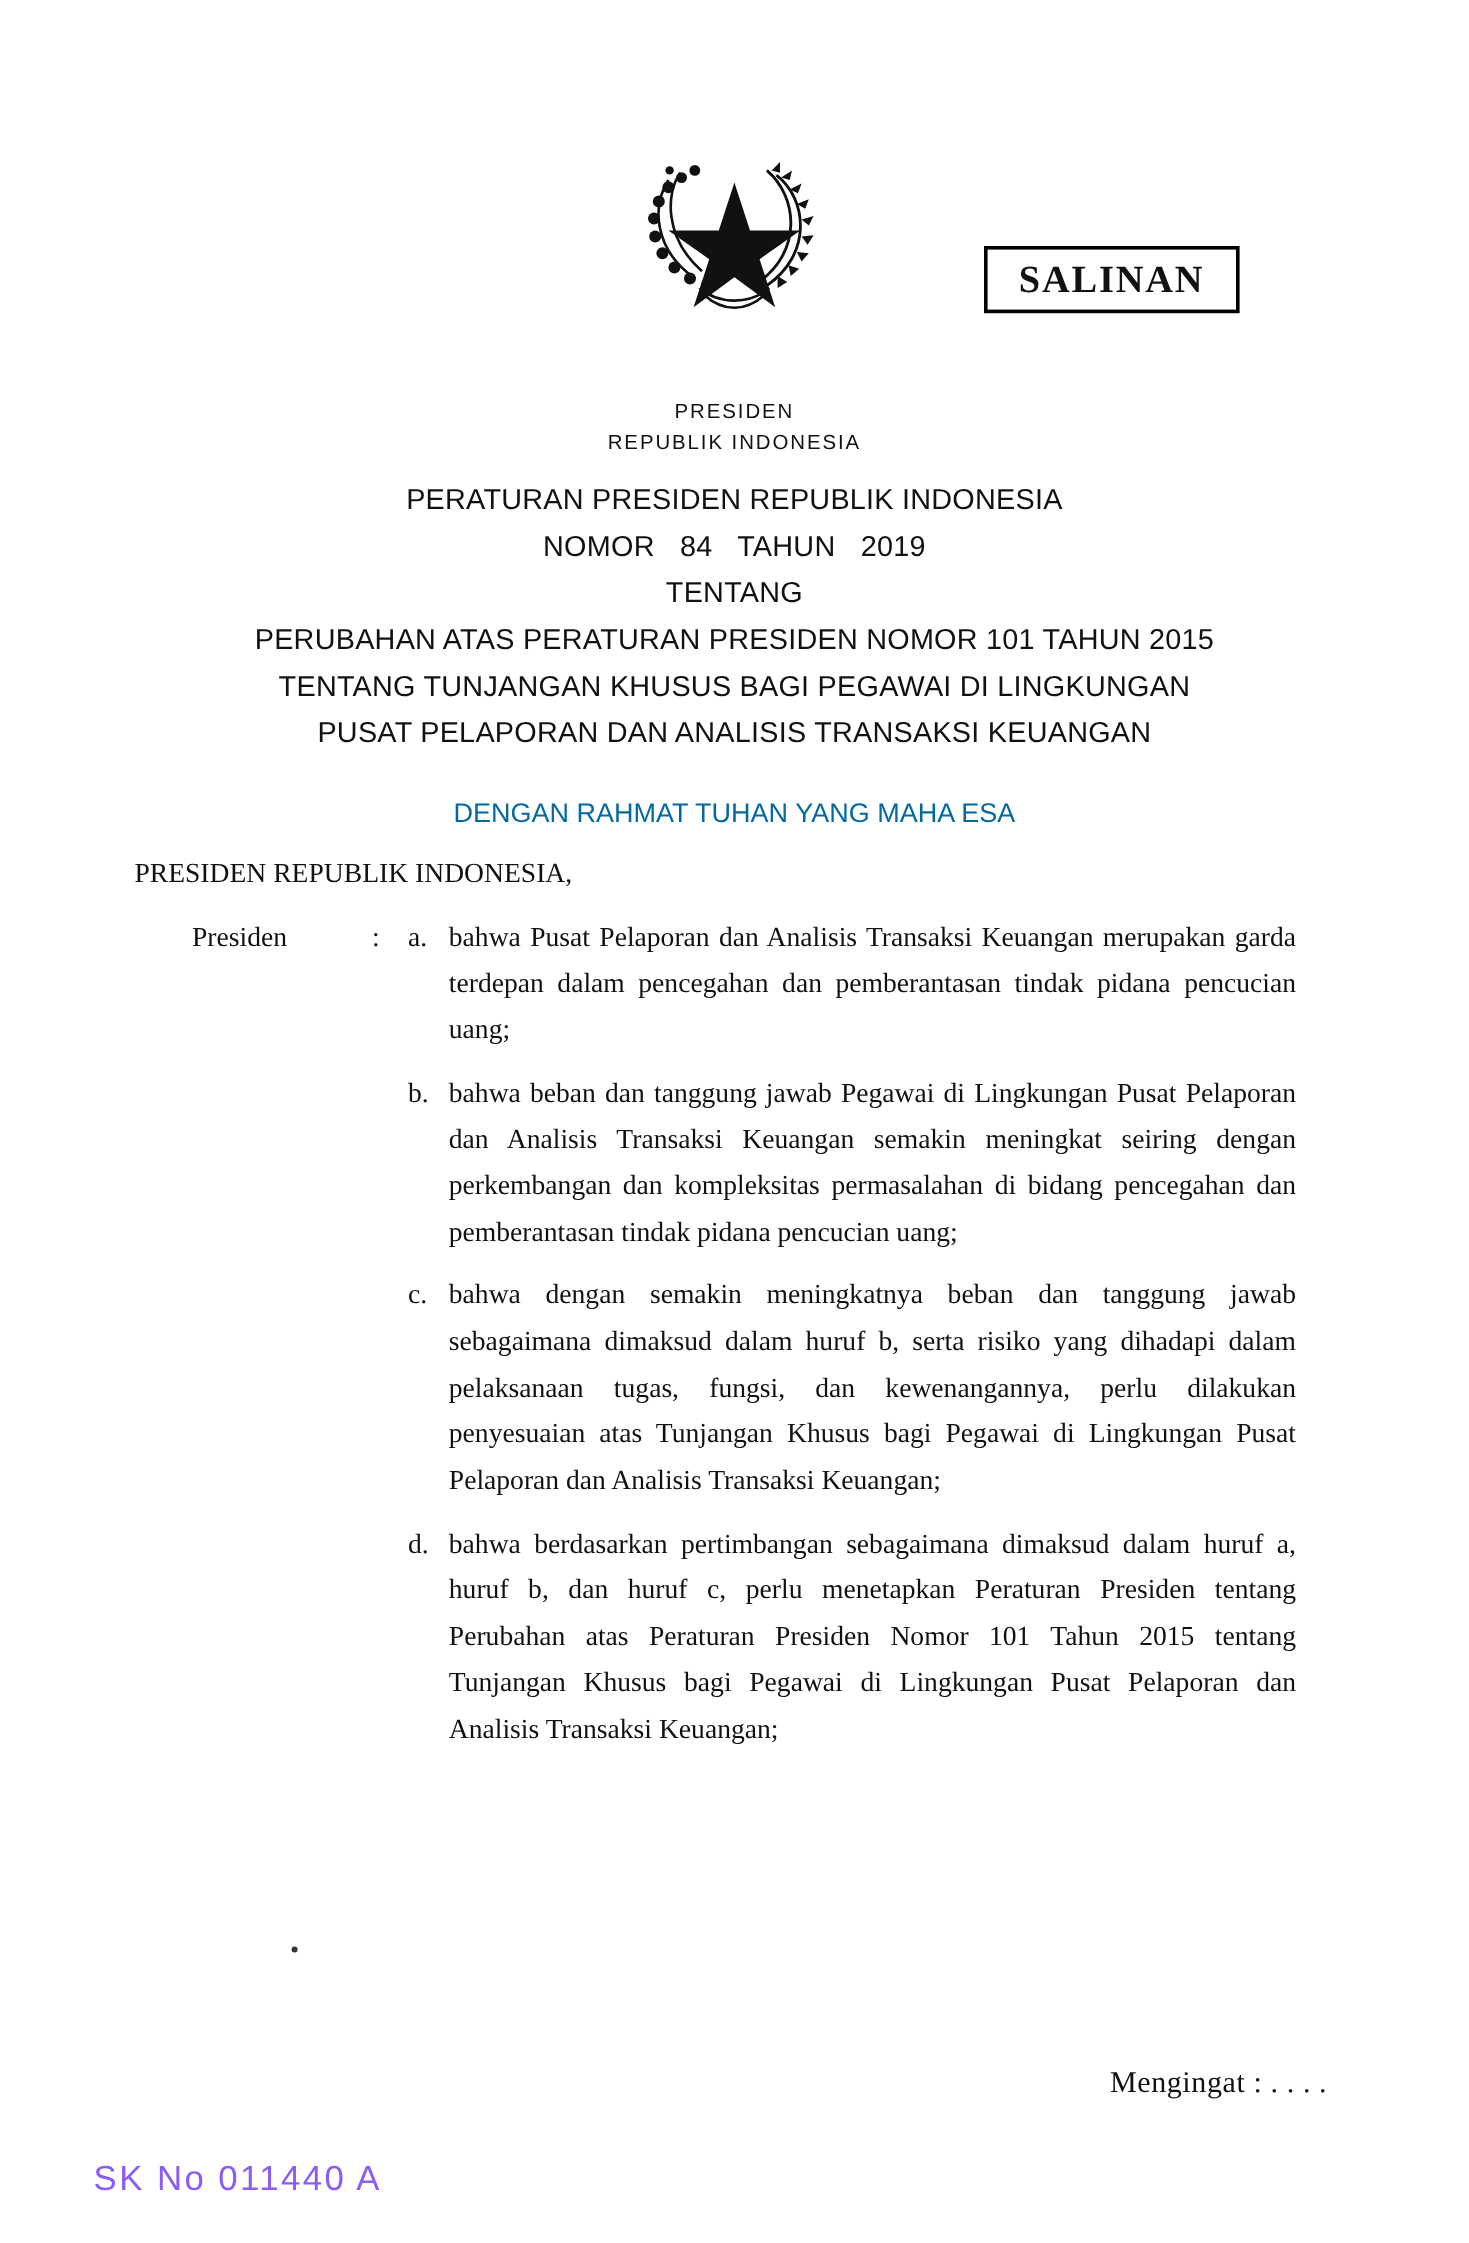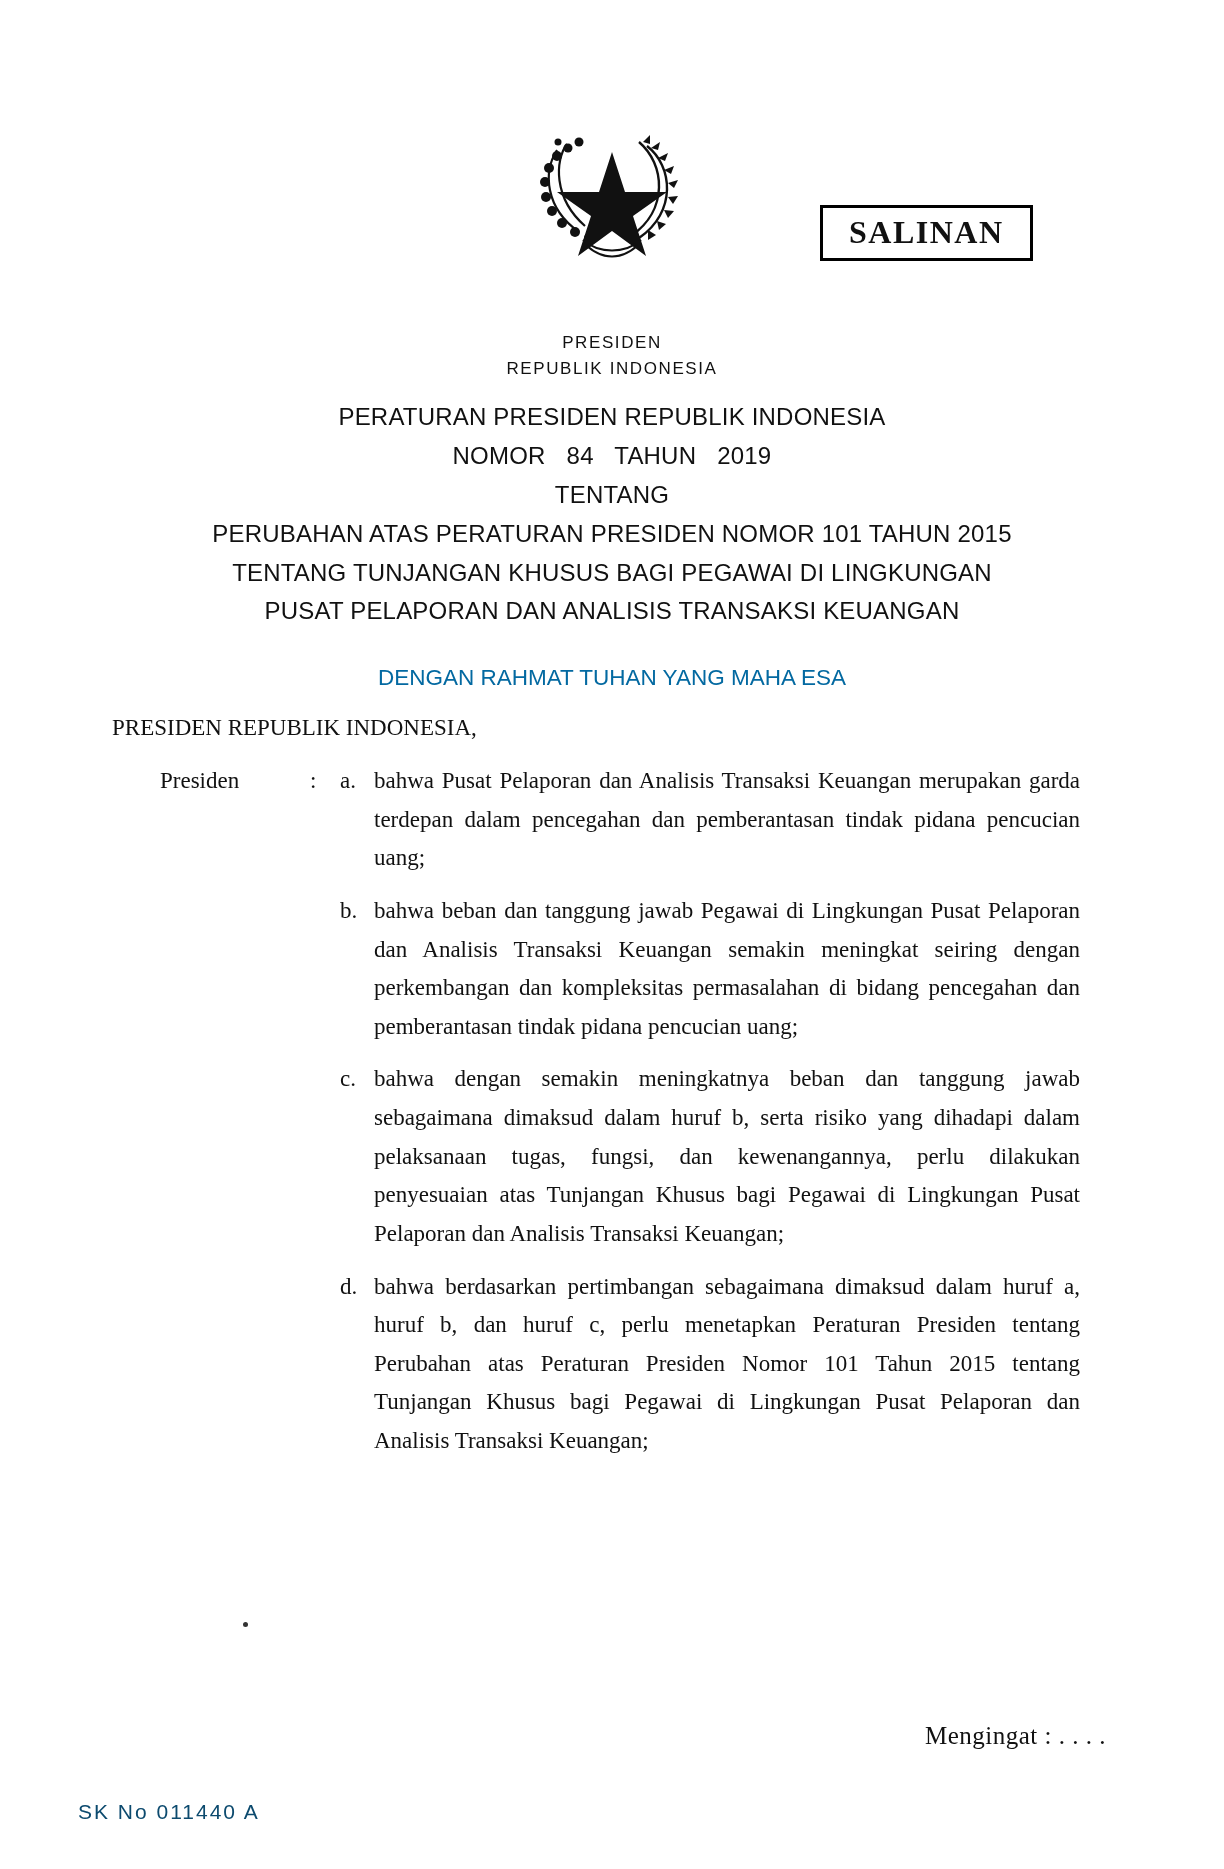--- a/index.html
+++ b/index.html
@@ -156,23 +156,23 @@
     font-family: "Liberation Serif", serif;
     font-size: 25px;
     letter-spacing: 0.5px;
     color: #111;
   }
   .sk-footer {
     position: absolute;
     left: 78px;
     top: 1800px;
     font-family: "Liberation Sans", sans-serif;
-    font-size: 21px;
+    font-size: 29px;
     letter-spacing: 2px;
-    color: #0c4a6e;
+    color: #8b5cf6;
   }
   .stray-dot {
     position: absolute;
     left: 243px;
     top: 1622px;
     width: 5px;
     height: 5px;
     background: #333;
     border-radius: 50%;
   }

